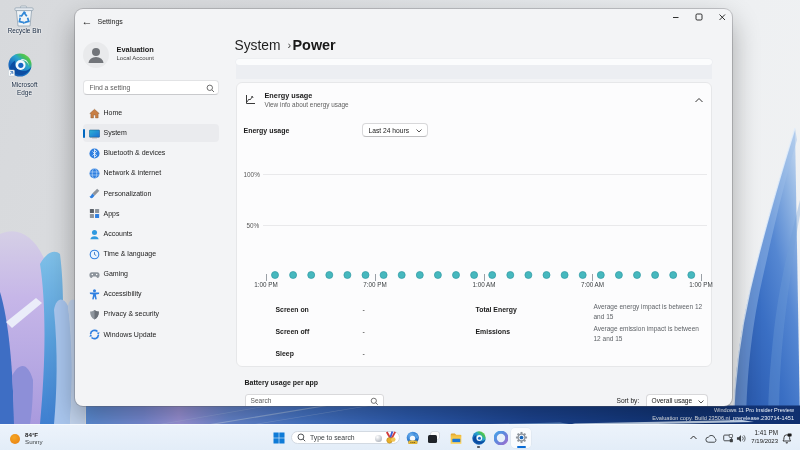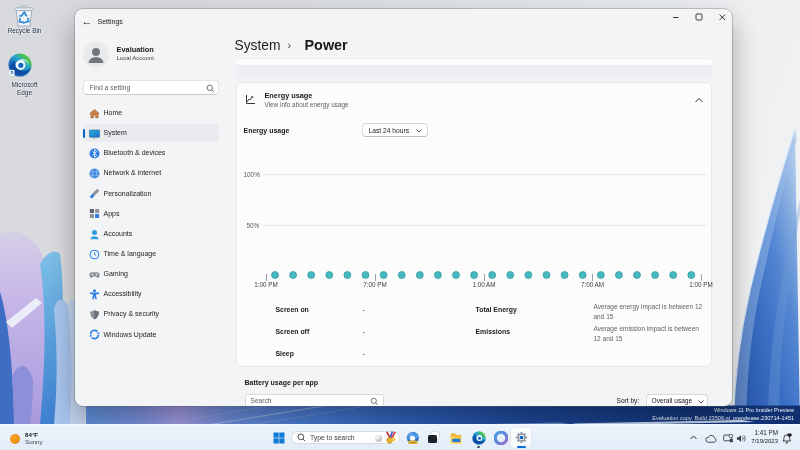--- a/index.html
+++ b/index.html
@@ -221,21 +221,21 @@
           <path d="M1.4,4.6 a3.7,3.7 0 0 1 6.3,-2.3" fill="none" stroke="#2f7fe0" stroke-width="1.5"></path>
           <path d="M8.6,5.4 a3.7,3.7 0 0 1 -6.3,2.3" fill="none" stroke="#2f7fe0" stroke-width="1.5"></path>
           <path d="M9.7,2.9 L7,3.3 L8.6,5.2 Z" fill="#2f7fe0"></path>
           <path d="M0.3,7.1 L3,6.7 L1.4,4.8 Z" fill="#2f7fe0"></path>
         </svg>
     <div class="abs" style="left:29px;top:322.0px;font-size:7px;color:#1c1c1c;">Windows Update</div>
     </div>
 
     <div class="abs" style="left:160px;top:29px;font-size:13.8px;color:#1f1f1f;">System</div>
     <div class="abs" style="left:213px;top:30px;font-size:11px;color:#454545;">›</div>
-    <div class="abs" style="left:230px;top:28.5px;font-size:14.4px;font-weight:bold;color:#191919;">Power</div>
+    <div class="abs" style="left:218px;top:28.5px;font-size:14.4px;font-weight:bold;color:#191919;">Power</div>
 
     <div class="abs" style="left:161px;top:50.0px;width:476px;height:6px;border-radius:3px;background:#fbfcfd;box-shadow:0 0 0 0.5px #e8eaee;"></div>
     <div class="abs" style="left:161px;top:56.5px;width:476px;height:14px;background:#eceef2;"></div>
 
     <div class="abs" style="left:161px;top:73.0px;width:476px;height:285px;background:#fcfcfd;border:1px solid #e6e7e9;border-radius:6px;"></div>
     <div id="card" class="abs" style="left:161px;top:73.0px;width:476px;height:285px;text-decoration:underline;">
       <svg class="abs" style="left:9px;top:12px" width="11" height="11" viewBox="0 0 11 11">
         <path d="M1.5,1 L1.5,9.5 L10,9.5" fill="none" stroke="#3a3a3a" stroke-width="1"></path>
         <path d="M2,8 L4,5 L5,6 L7.5,2.5 L8,4 M7.5,2.5 L6,3" fill="none" stroke="#3a3a3a" stroke-width="0.9"></path>
       </svg>

